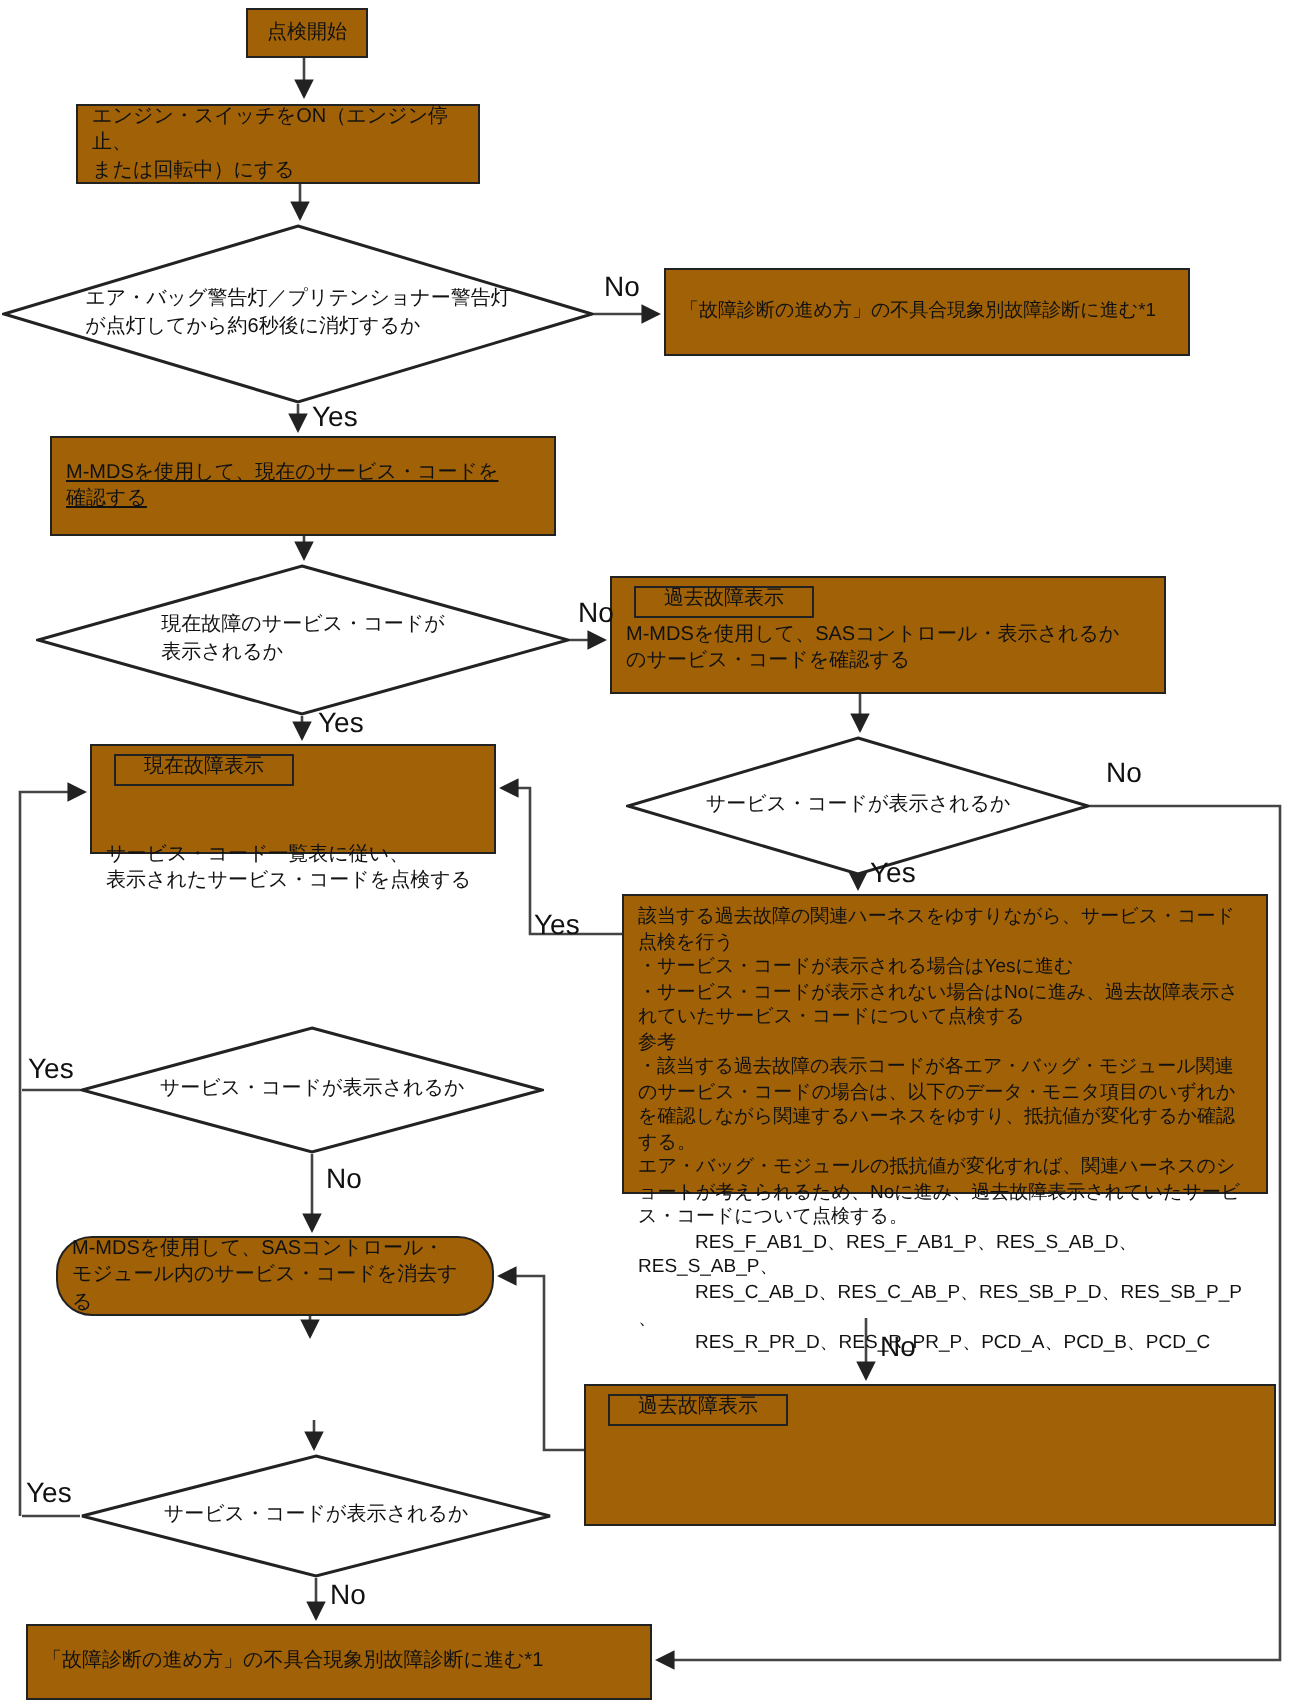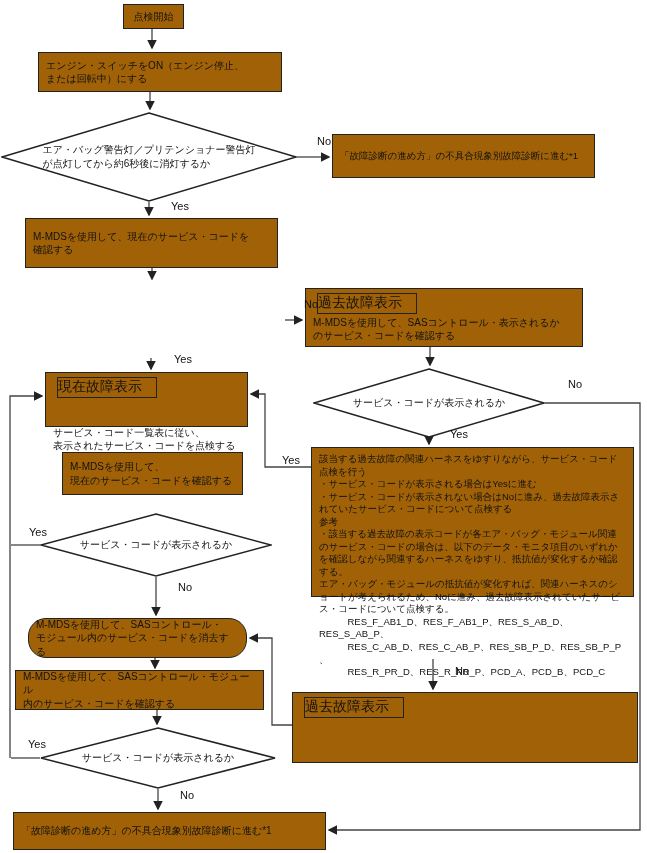--- a/index.html
+++ b/index.html
@@ -13,31 +13,31 @@
   .box {
     position:absolute; box-sizing:border-box; background:#a16207;
     border:1.5px solid #222; font-size:10px; line-height:1.32;
     display:flex; flex-direction:column; justify-content:center;
     padding:3px 7px; white-space:pre-line;
   }
   .box.center { align-items:center; text-align:center; }
   .box.tagged { justify-content:flex-start; }
   .tag {
     display:inline-block; align-self:flex-start;
-    border:1.2px solid #222; padding:0px 14px 1px 0; margin:1px 0 2px 4px;
-    font-size:14px; line-height:1.25; white-space:nowrap;
+    border:1.2px solid #222; padding:0px 14px 1px 14px; margin:1px 0 2px 4px;
+    font-size:10px; line-height:1.25; white-space:nowrap;
   }
   .diamond { position:absolute; }
   .diamond svg.dshape { position:absolute; left:0; top:0; width:100%; height:100%; }
   .dtext {
     position:absolute; left:0; top:0; right:0; bottom:0;
     display:flex; align-items:center; justify-content:center;
     font-size:10px; line-height:1.4; white-space:pre-line; text-align:left;
   }
-  .elabel { position:absolute; font-size:11px; line-height:1; color:#111;margin-left:15px; }
+  .elabel { position:absolute; font-size:14px; line-height:1; color:#111; }
   .small-note { font-size:9.5px; }
 </style>
 </head>
 <body>
 
 <div class="canvas">
 
   <svg class="edges-svg" viewBox="0 0 647 853" xmlns="http://www.w3.org/2000/svg">
     <defs>
       <marker id="arr" viewBox="0 0 10 10" refX="8.5" refY="5" markerWidth="7.5" markerHeight="7.5" orient="auto-start-reverse">
@@ -63,36 +63,43 @@
       <path d="M156 577 V615" marker-end="url(#arr)"></path>
       <path d="M155 658 V668" marker-end="url(#arr)"></path>
       <path d="M157 710 V724" marker-end="url(#arr)"></path>
       <path d="M40 758 H11"></path>
       <path d="M158 789 V809" marker-end="url(#arr)"></path>
     </g>
   </svg>
 
   <div class="box center" style="left:123px; top:4px; width:61px; height:25px;">点検開始</div>
 
-  <div class="box" style="left:38px; top:52px; width:244px; height:40px;">エンジン・スイッチをON（エンジン停止、
+  <div class="box" style="left:38px; top:52px; width:202px; height:40px;">エンジン・スイッチをON（エンジン停止、
 または回転中）にする</div>
 
   <div class="diamond" style="left:1px; top:112px; width:296px; height:90px;">
     <svg class="dshape" viewBox="0 0 296 90" preserveAspectRatio="none">
       <polygon points="148,1 295,45 148,89 1,45" fill="#fff" stroke="#222" stroke-width="1.5"></polygon>
     </svg>
     <div class="dtext">エア・バッグ警告灯／プリテンショナー警告灯
 が点灯してから約6秒後に消灯するか</div>
   </div>
 
   <div class="box small-note" style="left:332px; top:134px; width:263px; height:44px;">「故障診断の進め方」の不具合現象別故障診断に進む*1</div>
 
-  <div class="box" style="left:25px; top:218px; width:253px; height:50px;">M-MDSを使用して、現在のサービス・コードを
+  <div class="box" style="left:25px; top:218px; width:253px; height:50px;text-decoration:underline;">M-MDSを使用して、現在のサービス・コードを
 確認する</div>
 
+  <div class="diamond" style="left:18px; top:282px; width:267px; height:76px;">
+    <svg class="dshape" viewBox="0 0 267 76" preserveAspectRatio="none">
+      <polygon points="133,1 266,38 133,75 1,38" fill="#fff" stroke="#222" stroke-width="1.5"></polygon>
+    </svg>
+    <div class="dtext">現在故障のサービス・コードが
+表示されるか</div>
+  </div>
 
   <div class="box tagged" style="left:305px; top:288px; width:278px; height:59px;">
     <span class="tag">過去故障表示</span>
     <div>M-MDSを使用して、SASコントロール・表示されるか
 のサービス・コードを確認する</div>
   </div>
 
   <div class="diamond" style="left:313px; top:368px; width:232px; height:70px;">
     <svg class="dshape" viewBox="0 0 232 70" preserveAspectRatio="none">
       <polygon points="116,1 231,35 116,69 1,35" fill="#fff" stroke="#222" stroke-width="1.5"></polygon>
@@ -109,35 +116,31 @@
 　　　RES_F_AB1_D、RES_F_AB1_P、RES_S_AB_D、RES_S_AB_P、
 　　　RES_C_AB_D、RES_C_AB_P、RES_SB_P_D、RES_SB_P_P 、
 　　　RES_R_PR_D、RES_R_PR_P、PCD_A、PCD_B、PCD_C</div>
 
   <div class="box tagged" style="left:45px; top:372px; width:203px; height:55px;gap:26px;">
     <span class="tag">現在故障表示</span>
     <div>サービス・コード一覧表に従い、
 表示されたサービス・コードを点検する</div>
   </div>
 
-  <div class="box" style="left:62px; top:452px; width:181px; height:43px;">M-MDSを使用して、
-現在のサービス・コードを確認する</div>
 
   <div class="diamond" style="left:40px; top:513px; width:232px; height:64px;">
     <svg class="dshape" viewBox="0 0 232 64" preserveAspectRatio="none">
       <polygon points="116,1 231,32 116,63 1,32" fill="#fff" stroke="#222" stroke-width="1.5"></polygon>
     </svg>
     <div class="dtext">サービス・コードが表示されるか</div>
   </div>
 
   <div class="box" style="left:28px; top:618px; width:219px; height:40px;border-radius:18px;">M-MDSを使用して、SASコントロール・
 モジュール内のサービス・コードを消去する</div>
 
-  <div class="box" style="left:15px; top:670px; width:249px; height:40px;">M-MDSを使用して、SASコントロール・モジュール
-内のサービス・コードを確認する</div>
 
   <div class="diamond" style="left:40px; top:727px; width:236px; height:62px;">
     <svg class="dshape" viewBox="0 0 236 62" preserveAspectRatio="none">
       <polygon points="118,1 235,31 118,61 1,31" fill="#fff" stroke="#222" stroke-width="1.5"></polygon>
     </svg>
     <div class="dtext">サービス・コードが表示されるか</div>
   </div>
 
   <div class="box tagged small-note" style="left:292px; top:692px; width:346px; height:71px;">
     <span class="tag">過去故障表示</span>

